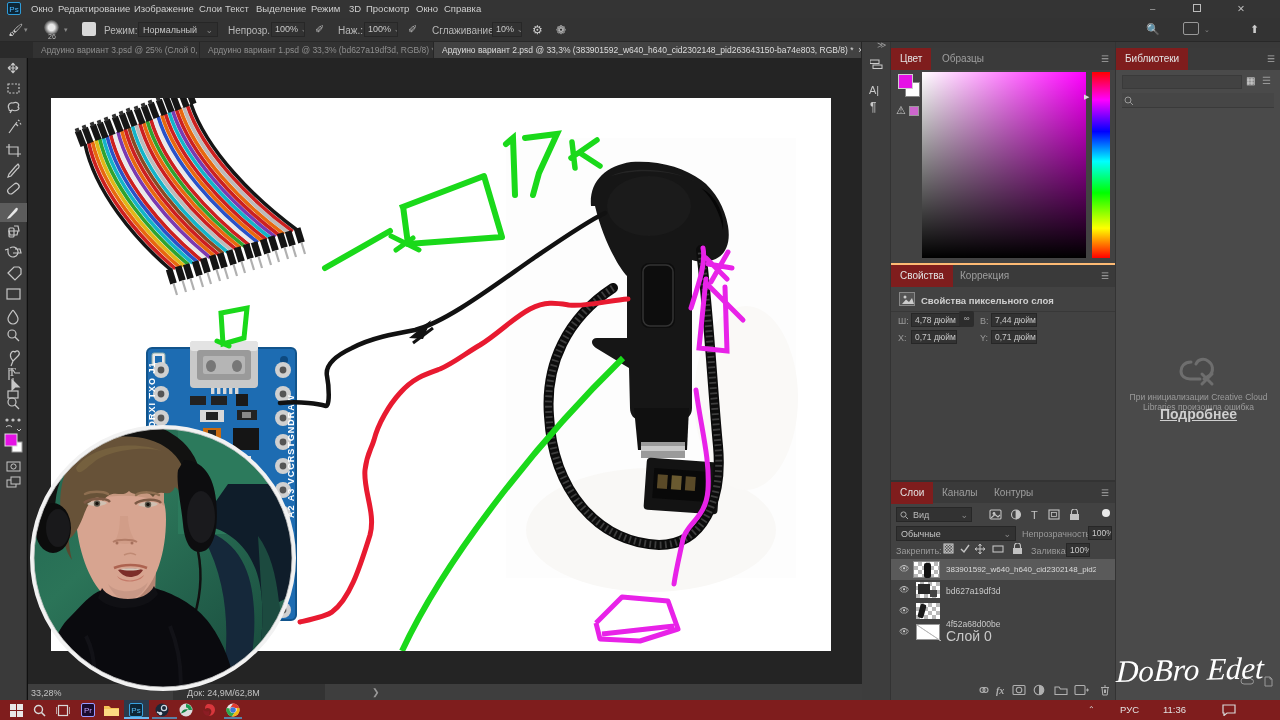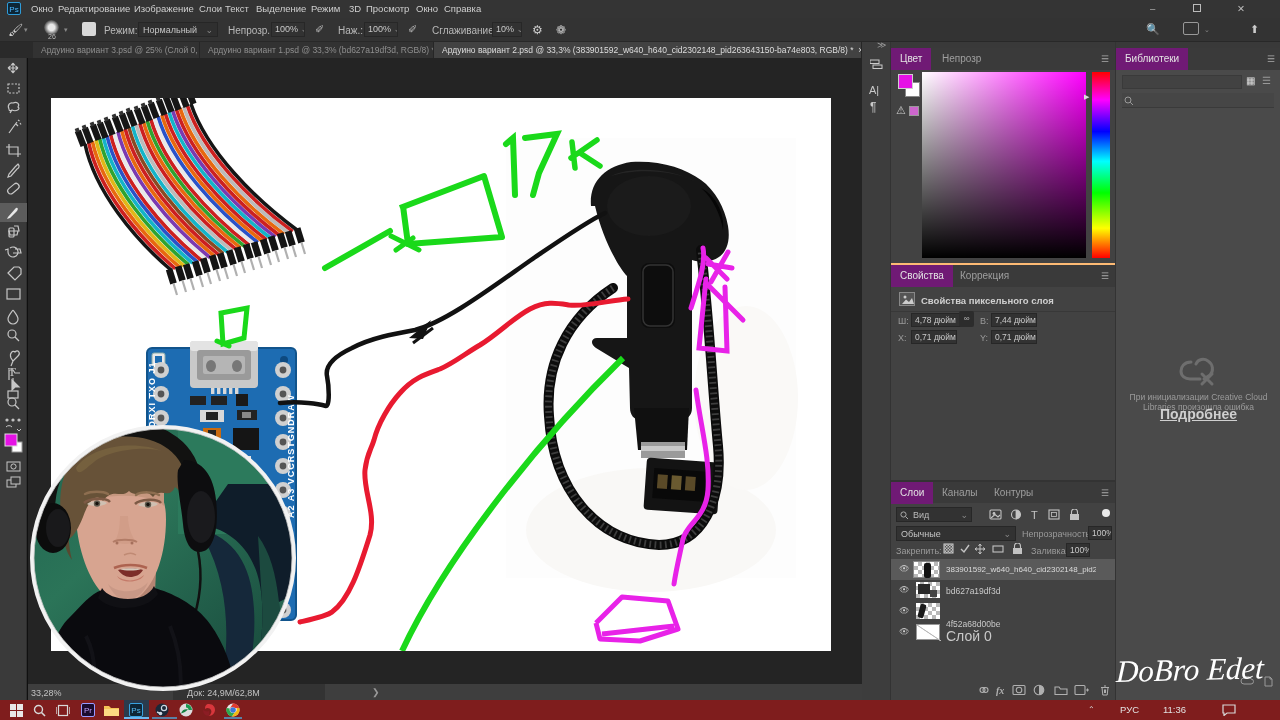--- a/index.html
+++ b/index.html
@@ -13,21 +13,21 @@
 .dtab.active{background:#424242;color:#dedede;}
 
 #toolbar{left:0;top:58px;width:27px;height:642px;background:#3a3a3a;border-right:1px solid #2e2e2e;}
 
 #docarea{left:28px;top:58px;width:834px;height:642px;background:#242424;}
 #canvas{left:23px;top:40px;width:780px;height:553px;background:#ffffff;}
 #statusbar{left:0px;top:626px;width:834px;height:16px;background:#3e3e3e;color:#c2c2c2;font-size:9px;}
 
 #dock{left:862px;top:42px;width:418px;height:658px;background:#3d3d3d;}
 .ptab{position:absolute;height:22px;font-size:10px;color:#9f9f9f;padding:5px 9px 0 9px;}
-.ptab.active{background:#701a75;color:#e3e3e3;}
+.ptab.active{background:#7f1d1d;color:#e3e3e3;}
 .field{position:absolute;background:#323232;border:1px solid #272727;color:#c9c9c9;font-size:8.5px;padding:1px 2px 0 3px;height:14px;white-space:nowrap;overflow:hidden;}
 .lbl{position:absolute;color:#9a9a9a;font-size:9px;}
 
 #taskbar{left:0;top:700px;width:1280px;height:20px;background:#7f1d1d;}
 </style></head><body>
 <div id="root">
 
   <div id="menubar" class="abs">
     <div class="abs" style="left:7px;top:2px;width:14px;height:13px;background:#0d2636;border:1px solid #2f9bd8;border-radius:2px;color:#4db8ff;font-size:8px;text-align:center;line-height:13px;">Ps</div>
     <span class="mi" style="left:31px;">Окно</span>
@@ -417,21 +417,21 @@
       <span class="abs" style="left:7px;top:42px;color:#c9c9c9;font-size:11px;">A|</span>
       <span class="abs" style="left:8px;top:58px;color:#c9c9c9;font-size:12px;">¶</span>
     </div>
 
     <div class="abs" style="left:29px;top:0;width:224px;height:658px;background:#424242;">
 
       <div class="abs" style="left:0;top:0;width:224px;height:221px;background:#424242;">
         <div class="abs" style="left:0;top:0;width:224px;height:6px;background:#393939;"></div>
         <div class="abs" style="left:0;top:6px;width:224px;height:22px;background:#3a3a3a;">
           <div class="ptab active" style="left:0px;">Цвет</div>
-          <div class="ptab" style="left:42px;">Непрозр</div>
+          <div class="ptab" style="left:42px;">Образцы</div>
           <span class="abs" style="right:6px;top:6px;color:#aaa;font-size:9px;">☰</span>
         </div>
         <div class="abs" style="left:7px;top:32px;width:15px;height:15px;background:#e512e5;border:1px solid #cfcfcf;z-index:2;"></div>
         <div class="abs" style="left:14px;top:40px;width:15px;height:15px;background:#fff;border:1px solid #888;"></div>
         <span class="abs" style="left:5px;top:62px;color:#c9c9c9;font-size:11px;">⚠</span>
         <div class="abs" style="left:18px;top:64px;width:10px;height:10px;background:#cc66cc;border:1px solid #999;"></div>
         <div class="abs" style="left:31px;top:30px;width:164px;height:186px;background:linear-gradient(to bottom,rgba(0,0,0,0) 0%,#000 100%),linear-gradient(to right,#fff 0%,#f0f 100%);"></div>
         <div class="abs" style="left:201px;top:30px;width:18px;height:186px;background:linear-gradient(to bottom,#f00 0%,#f0f 15%,#00f 32%,#0ff 48%,#0f0 65%,#ff0 84%,#f00 100%);"></div>
         <span class="abs" style="left:193px;top:51px;color:#ddd;font-size:7px;">▶</span>
       </div>

